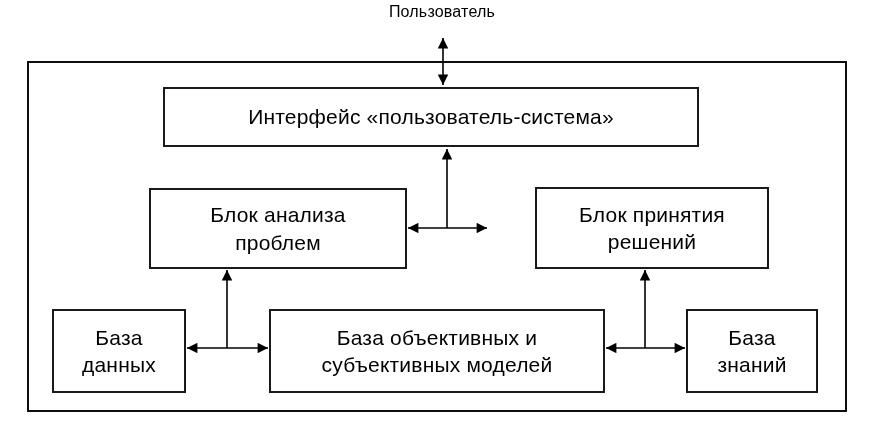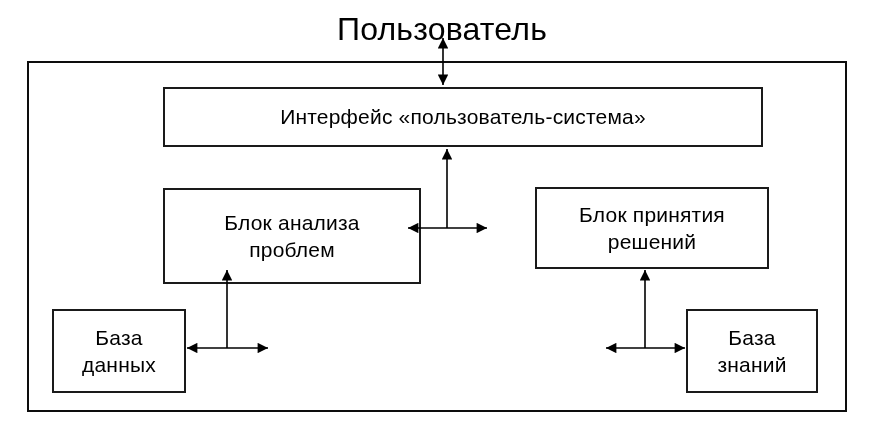--- a/index.html
+++ b/index.html
@@ -13,24 +13,23 @@
     background: #ffffff;
     overflow: hidden;
   }
 
   .user-label {
     position: absolute;
     left: 330px;
     top: 3px;
     width: 224px;
     text-align: center;
-    font-size: 32px;
+    font-size: 16px;
     letter-spacing: 0.2px;
     color: #000000;
-    margin-top: 8px;
   }
 
   .frame {
     position: absolute;
     left: 27px;
     top: 61px;
     width: 820px;
     height: 351px;
     border: 2px solid #0d0d0d;
     background: transparent;
@@ -44,22 +43,22 @@
     align-items: center;
     justify-content: center;
     text-align: center;
     font-size: 21px;
     line-height: 1.3;
     letter-spacing: 0.2px;
     white-space: pre-line;
     color: #000000;
   }
 
-  .box-interface { left: 163px; top: 87px;  width: 600px; height: 60px; }
-  .box-analysis  { left: 163px; top: 188px; width: 258px; height: 96px; }
+  .box-interface { left: 163px; top: 87px;  width: 536px; height: 60px; }
+  .box-analysis  { left: 149px; top: 188px; width: 258px; height: 81px; }
   .box-decision  { left: 488px; top: 187px; width: 234px; height: 82px; margin-left: 47px; }
   .box-database  { left: 52px;  top: 309px; width: 134px; height: 84px; }
   .box-models    { left: 269px; top: 309px; width: 336px; height: 84px; }
   .box-knowledge { left: 686px; top: 309px; width: 132px; height: 84px; }
 
   .arrows {
     position: absolute;
     left: 0; top: 0;
     width: 874px;
     height: 427px;
@@ -79,20 +78,22 @@
 
   <div class="box box-analysis">Блок анализа
 проблем</div>
 
   <div class="box box-decision">Блок принятия
 решений</div>
 
   <div class="box box-database">База
 данных</div>
 
+  <div class="box box-models">База объективных и
+субъективных моделей</div>
 
   <div class="box box-knowledge">База
 знаний</div>
 
   <svg class="arrows" viewBox="0 0 874 427" xmlns="http://www.w3.org/2000/svg">
     <defs>
       <marker id="arrowhead" viewBox="0 0 10 10" refX="10" refY="5" markerWidth="8" markerHeight="6.5" orient="auto-start-reverse">
         <path d="M0,0 L10,5 L0,10 z" fill="#000000"></path>
       </marker>
     </defs>

